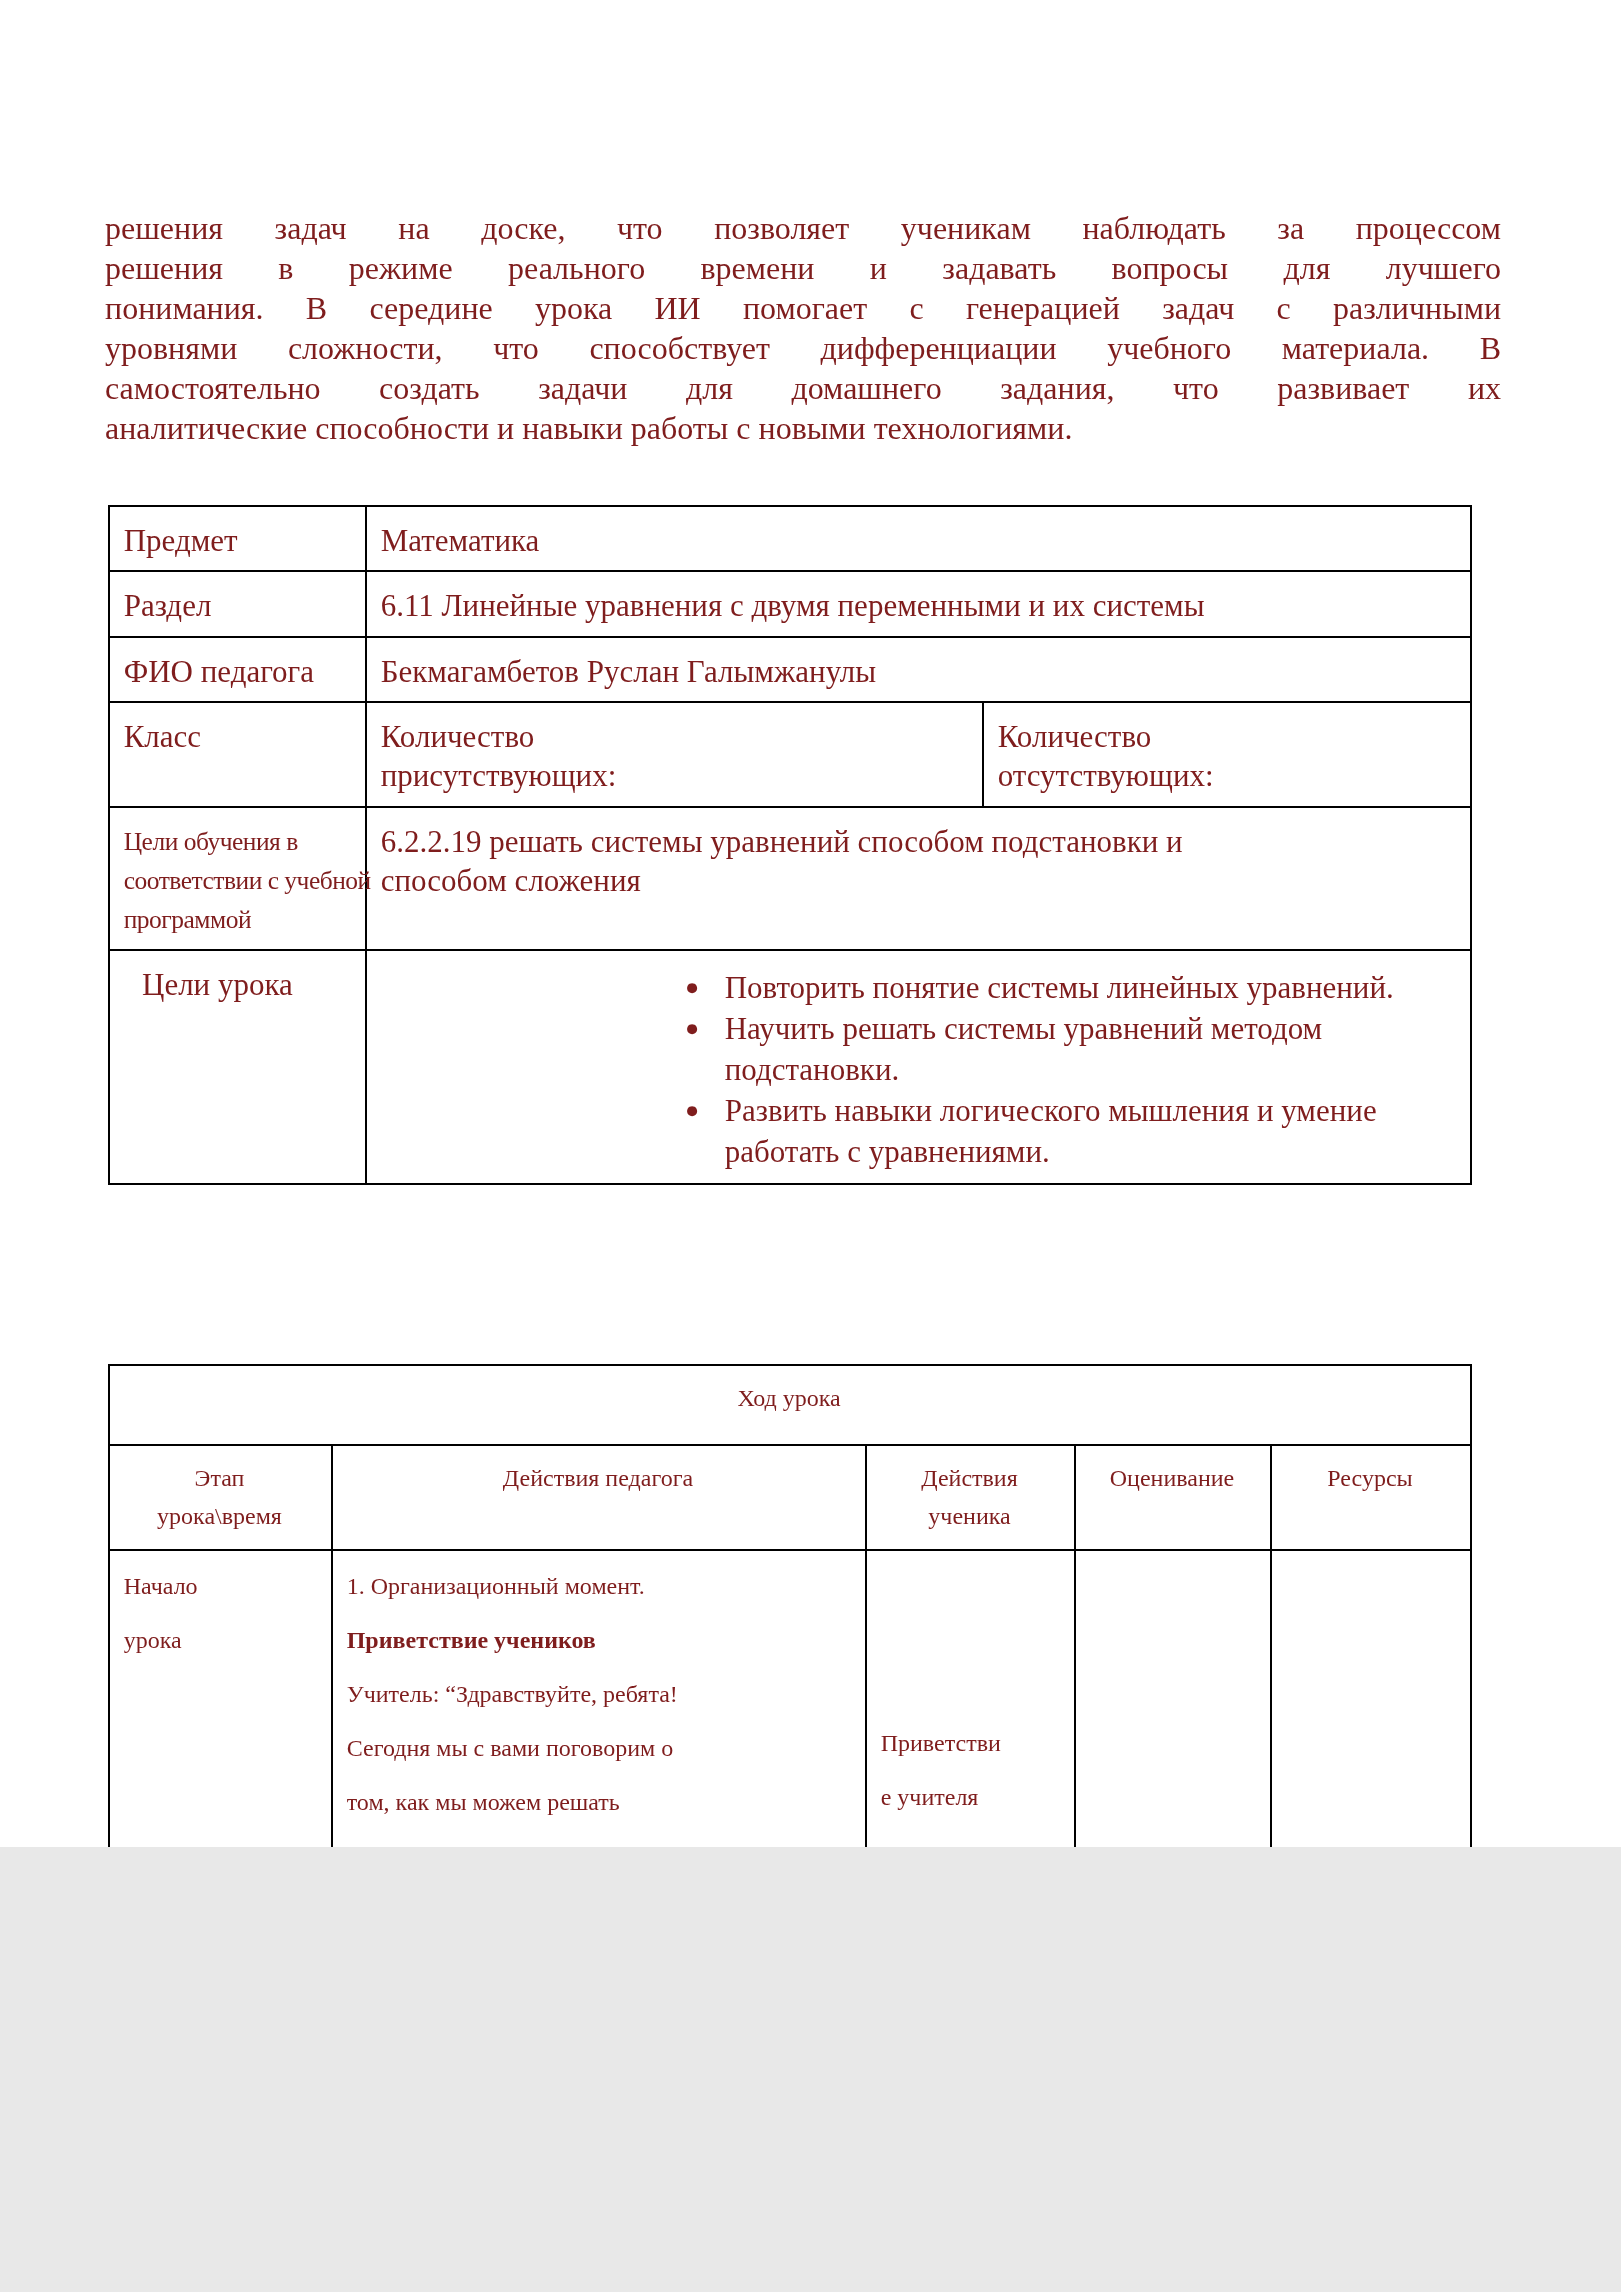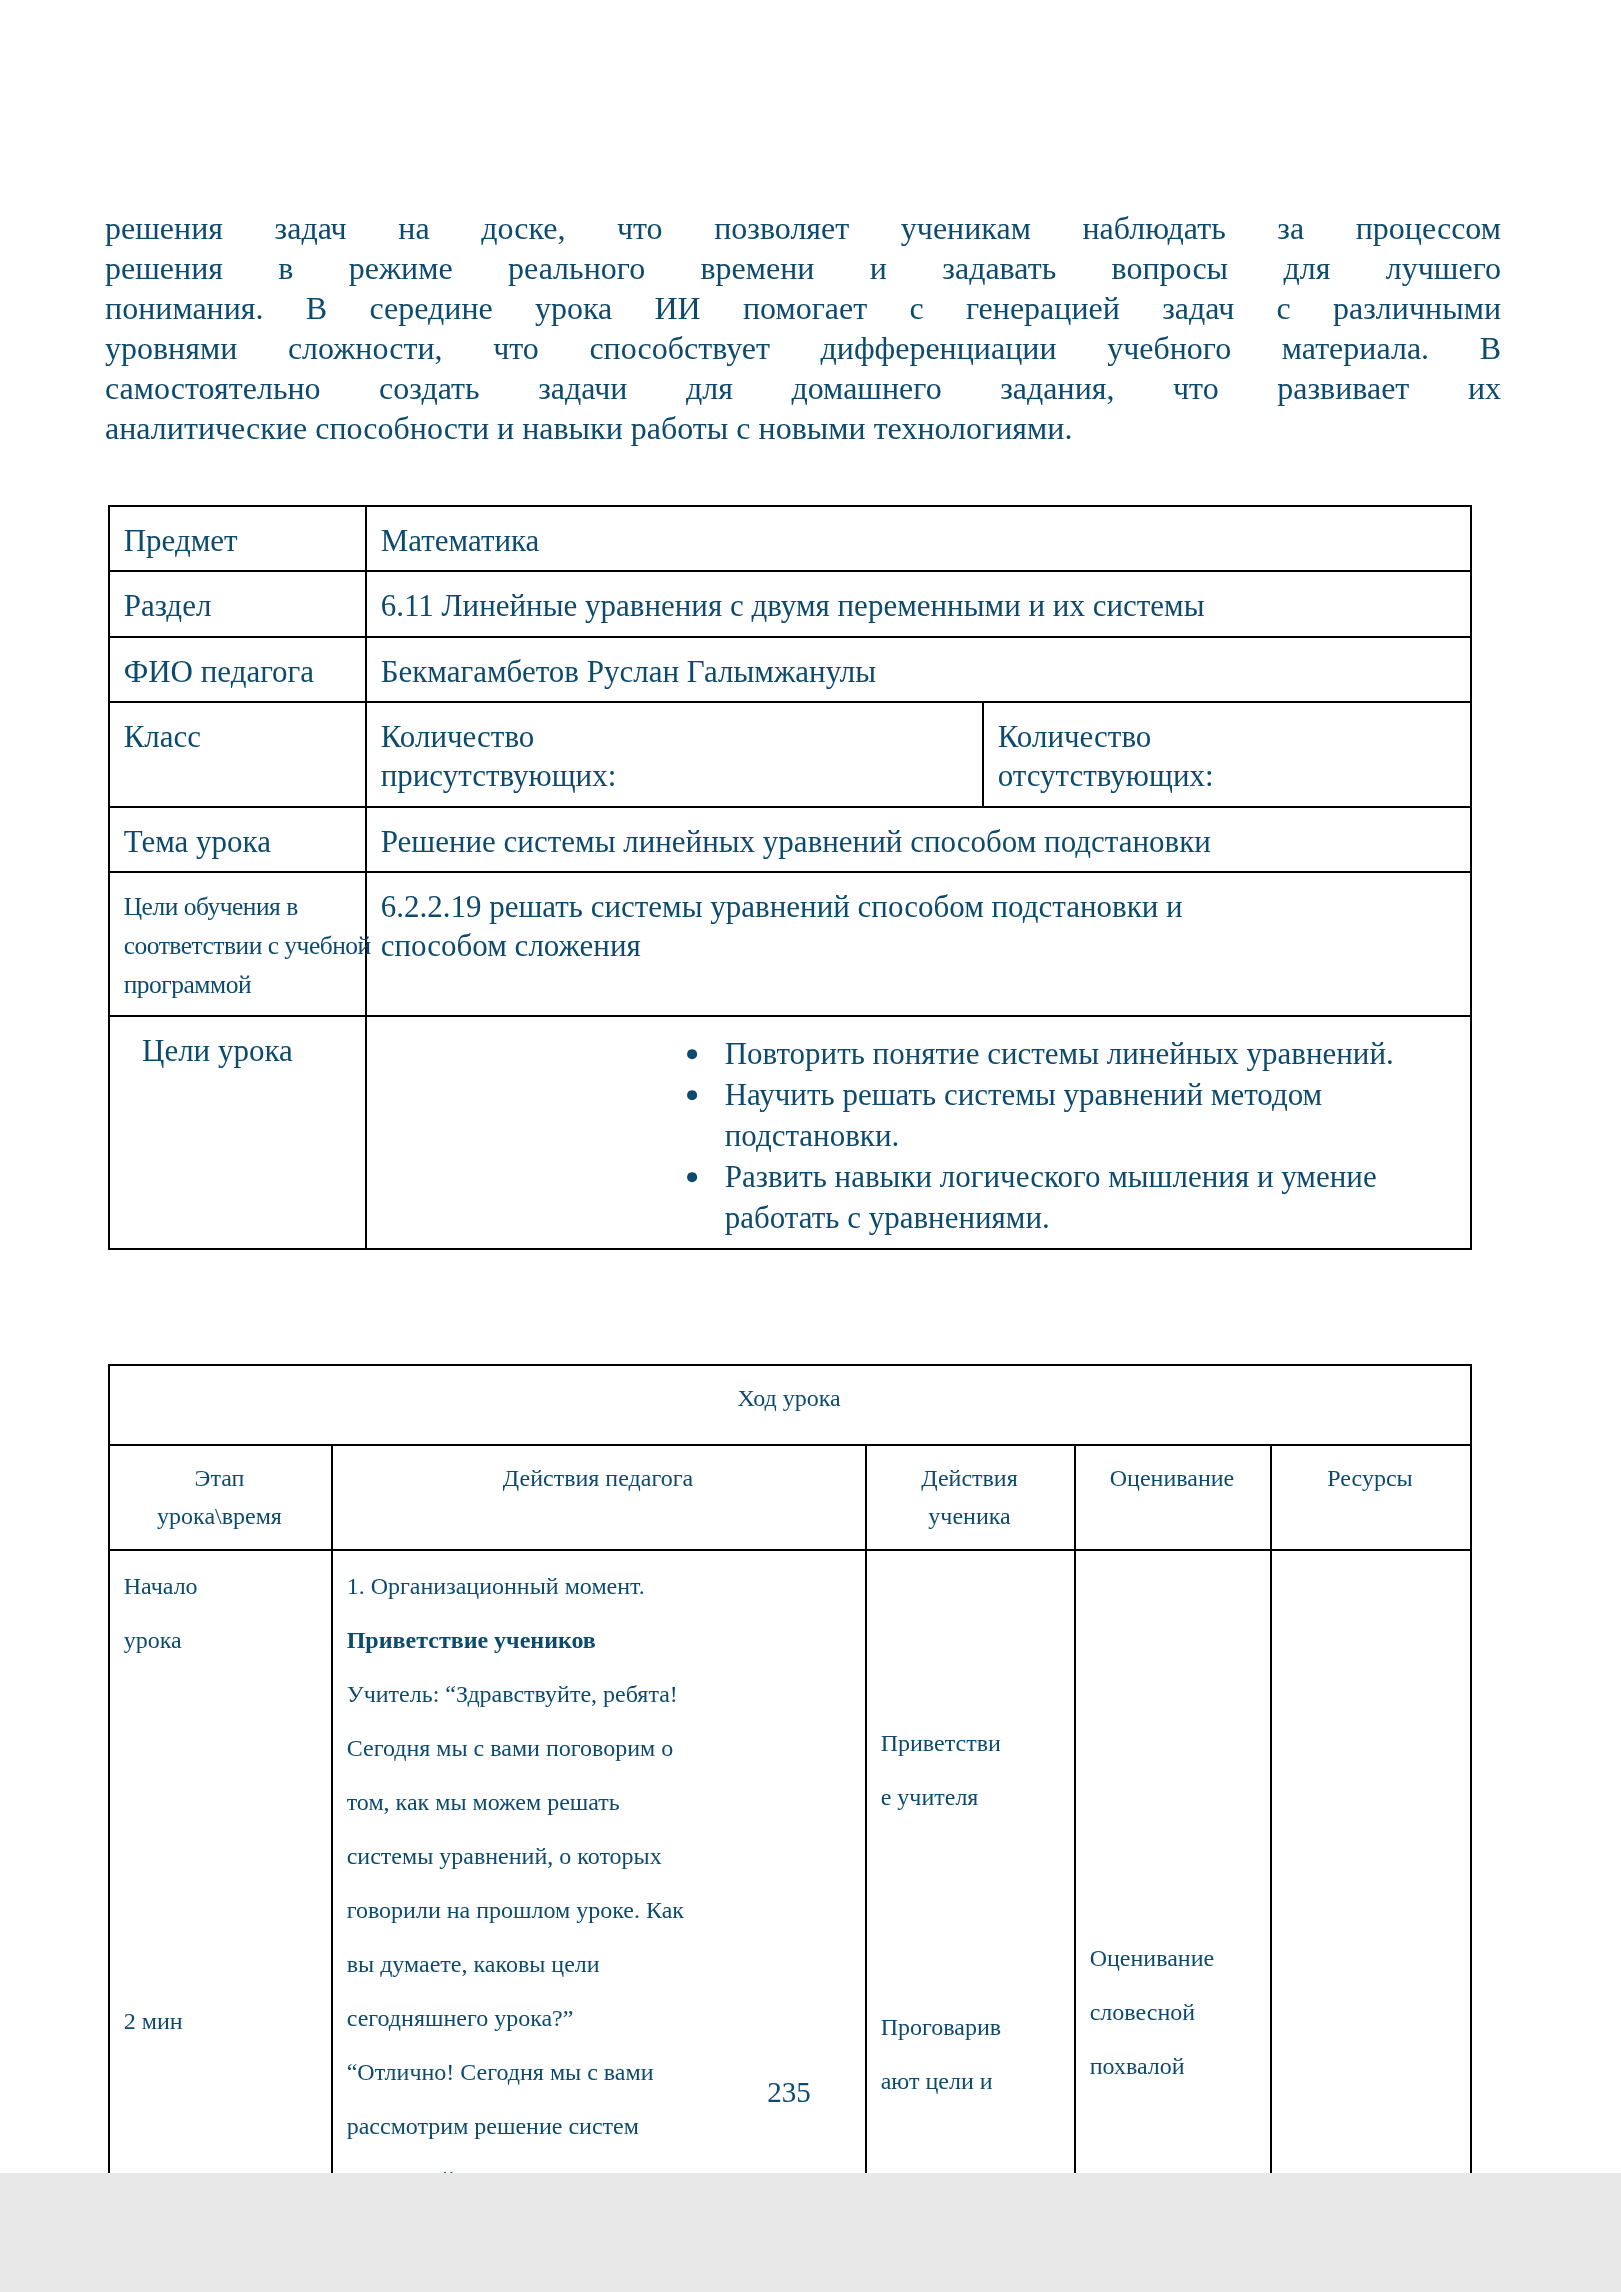--- a/index.html
+++ b/index.html
@@ -1,23 +1,23 @@
 <!DOCTYPE html>
 <html><head>
 <meta charset="utf-8">
 <style>
   * { box-sizing: content-box; }
   html, body { margin: 0; padding: 0; background: #e8e8e8; }
   .page {
     position: relative;
     width: 1621px;
-    height: 2173px;
+    height: 1847px;
     background: #ffffff;
     font-family: "Liberation Serif", serif;
-    color: #0c4a6e;
+    color: #7f1d1d;
     overflow: hidden;
     margin: 0 auto;
   }
 
   
   .intro {
     position: absolute;
     left: 105px;
     top: 208px;
     width: 1396px;
@@ -97,24 +97,20 @@
     <tr class="row-s">
       <td>ФИО педагога</td>
       <td colspan="2">Бекмагамбетов Руслан Галымжанулы</td>
     </tr>
     <tr class="row-class">
       <td>Класс</td>
       <td class="pre">Количество
 присутствующих:</td>
       <td class="pre">Количество
 отсутствующих:</td>
-    </tr>
-    <tr class="row-s">
-      <td>Тема урока</td>
-      <td colspan="2">Решение системы линейных уравнений способом подстановки</td>
     </tr>
     <tr class="row-obj">
       <td class="nowrap-lines obj-label">Цели обучения в
 соответствии с учебной
 программой</td>
       <td colspan="2" class="pre">6.2.2.19 решать системы уравнений способом подстановки и
 способом сложения</td>
     </tr>
     <tr class="row-goals">
       <td>Цели урока</td>

